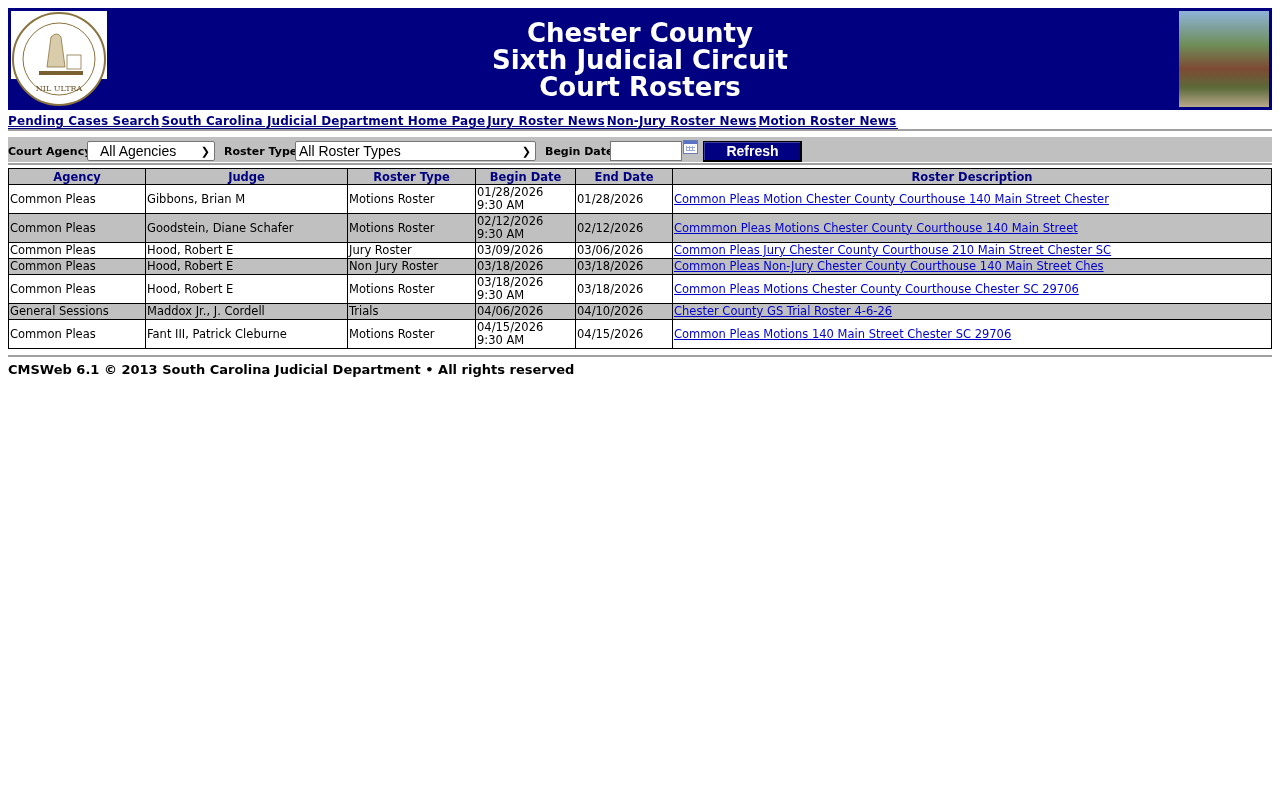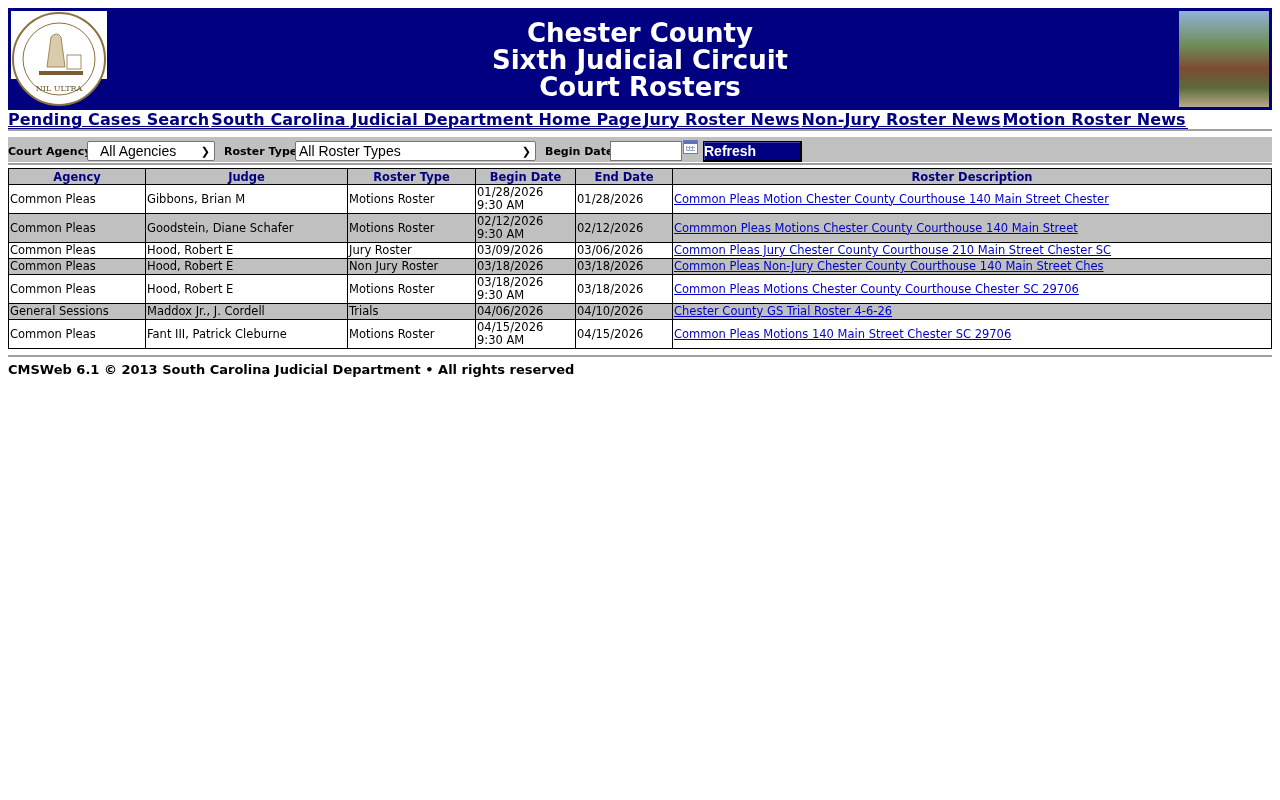--- a/index.html
+++ b/index.html
@@ -2,31 +2,31 @@
 <html><head>
 <meta charset="utf-8">
 <style>
   html,body{margin:0;padding:0;background:#fff;}
   body{width:1280px;height:800px;position:relative;font-family:"DejaVu Sans",sans-serif;color:#000;}
   .header{position:absolute;left:8px;top:8px;width:1264px;height:102px;background:#000080;box-sizing:border-box;}
   .seal{position:absolute;left:3px;top:3px;width:96px;height:68px;background:#fff;}
   .photo{position:absolute;right:3px;top:3px;width:90px;height:96px;background:linear-gradient(180deg,#8fb3d9 0%,#6f8e5a 35%,#7d4b33 60%,#5c6a3a 80%,#b9a98c 100%);}
   .title{position:absolute;left:0;right:0;top:12px;text-align:center;color:#fff;font-weight:bold;font-size:26px;line-height:27px;}
   .nav{position:absolute;left:8px;top:110px;height:18px;white-space:nowrap;border-bottom:1px solid #000080;}
-  .nav a{font-size:16px;font-weight:bold;color:#000080;text-decoration:underline;margin-right:2px;letter-spacing:0.1px;}
+  .nav a{font-size:12px;font-weight:bold;color:#000080;text-decoration:underline;margin-right:2px;letter-spacing:0.1px;}
   .hr1{position:absolute;left:8px;top:129px;width:1264px;height:0;border-top:2px solid #a0a0a0;}
   .filter{position:absolute;left:8px;top:137px;width:1264px;height:25px;background:#c0c0c0;}
   .filter .lbl{position:absolute;top:8px;font-size:11px;font-weight:bold;}
   .sel{position:absolute;top:4px;height:20px;background:#fff;border:1px solid #767676;border-radius:2px;box-sizing:border-box;font-family:"Liberation Sans",sans-serif;font-size:14px;padding:1px 3px;line-height:16px;}
   .sel .chev{position:absolute;right:4px;top:1px;font-size:11px;}
   .date{position:absolute;left:602px;top:4px;width:72px;height:20px;background:#fff;border:1px solid #767676;box-sizing:border-box;}
   .cal{position:absolute;left:675px;top:3px;width:15px;height:14px;background:#fff;border:1px solid #6a7db0;box-sizing:border-box;}
   .cal:before{content:"";position:absolute;left:0;right:0;top:0;height:3px;background:#5a73c4;}
   .cal:after{content:"";position:absolute;left:2px;right:2px;top:5px;bottom:2px;background:repeating-linear-gradient(90deg,#9aa8d8 0 1px,transparent 1px 3px),repeating-linear-gradient(0deg,#9aa8d8 0 1px,transparent 1px 3px);}
-  .refresh{position:absolute;left:695px;top:4px;width:99px;height:21px;background:#000080;color:#fff;font-family:"Liberation Sans",sans-serif;font-weight:bold;font-size:14px;line-height:19px;border:1px solid #000;box-sizing:border-box;box-shadow:inset -1px -1px 0 #000,inset 1px 1px 0 #4040a0;}
+  .refresh{position:absolute;left:695px;top:4px;width:99px;height:21px;background:#000080;color:#fff;font-family:"Liberation Sans",sans-serif;font-weight:bold;font-size:14px;text-align:center;line-height:19px;border:1px solid #000;box-sizing:border-box;box-shadow:inset -1px -1px 0 #000,inset 1px 1px 0 #4040a0;}
   .hr2{position:absolute;left:8px;top:163px;width:1264px;height:0;border-top:2px solid #a0a0a0;}
   table.grid{position:absolute;left:8px;top:168px;width:1264px;border-collapse:collapse;font-size:11.5px;}
   table.grid th{background:#c0c0c0;color:#000080;font-weight:bold;font-size:11.5px;height:15px;padding:0;border:1px solid #000;text-align:center;}
   table.grid td{border:1px solid #000;padding:0 1px;vertical-align:middle;line-height:13px;}
   table.grid tr.alt td{background:#c0c0c0;}
   table.grid td a{color:#0000cc;text-decoration:underline;}
   .hr3{position:absolute;left:8px;top:355px;width:1264px;height:0;border-top:2px solid #a0a0a0;}
   .footer{position:absolute;left:8px;top:362px;font-size:13px;font-weight:bold;}
 </style>
 </head>

